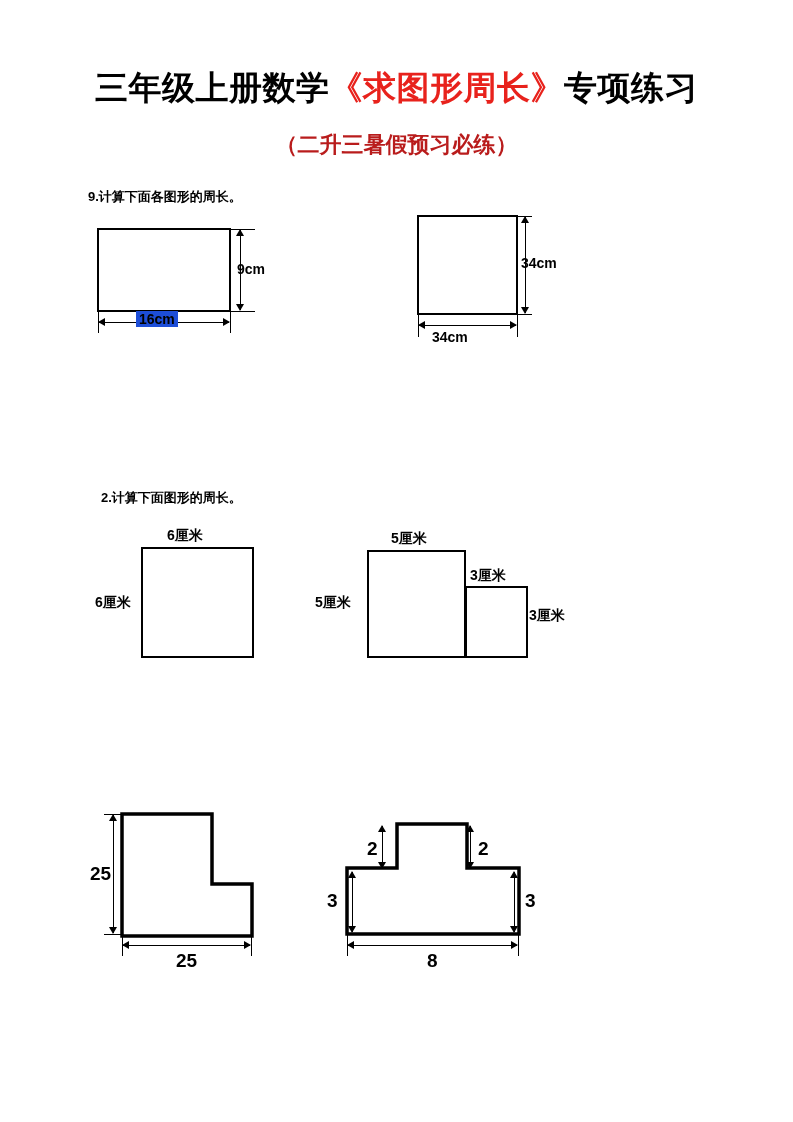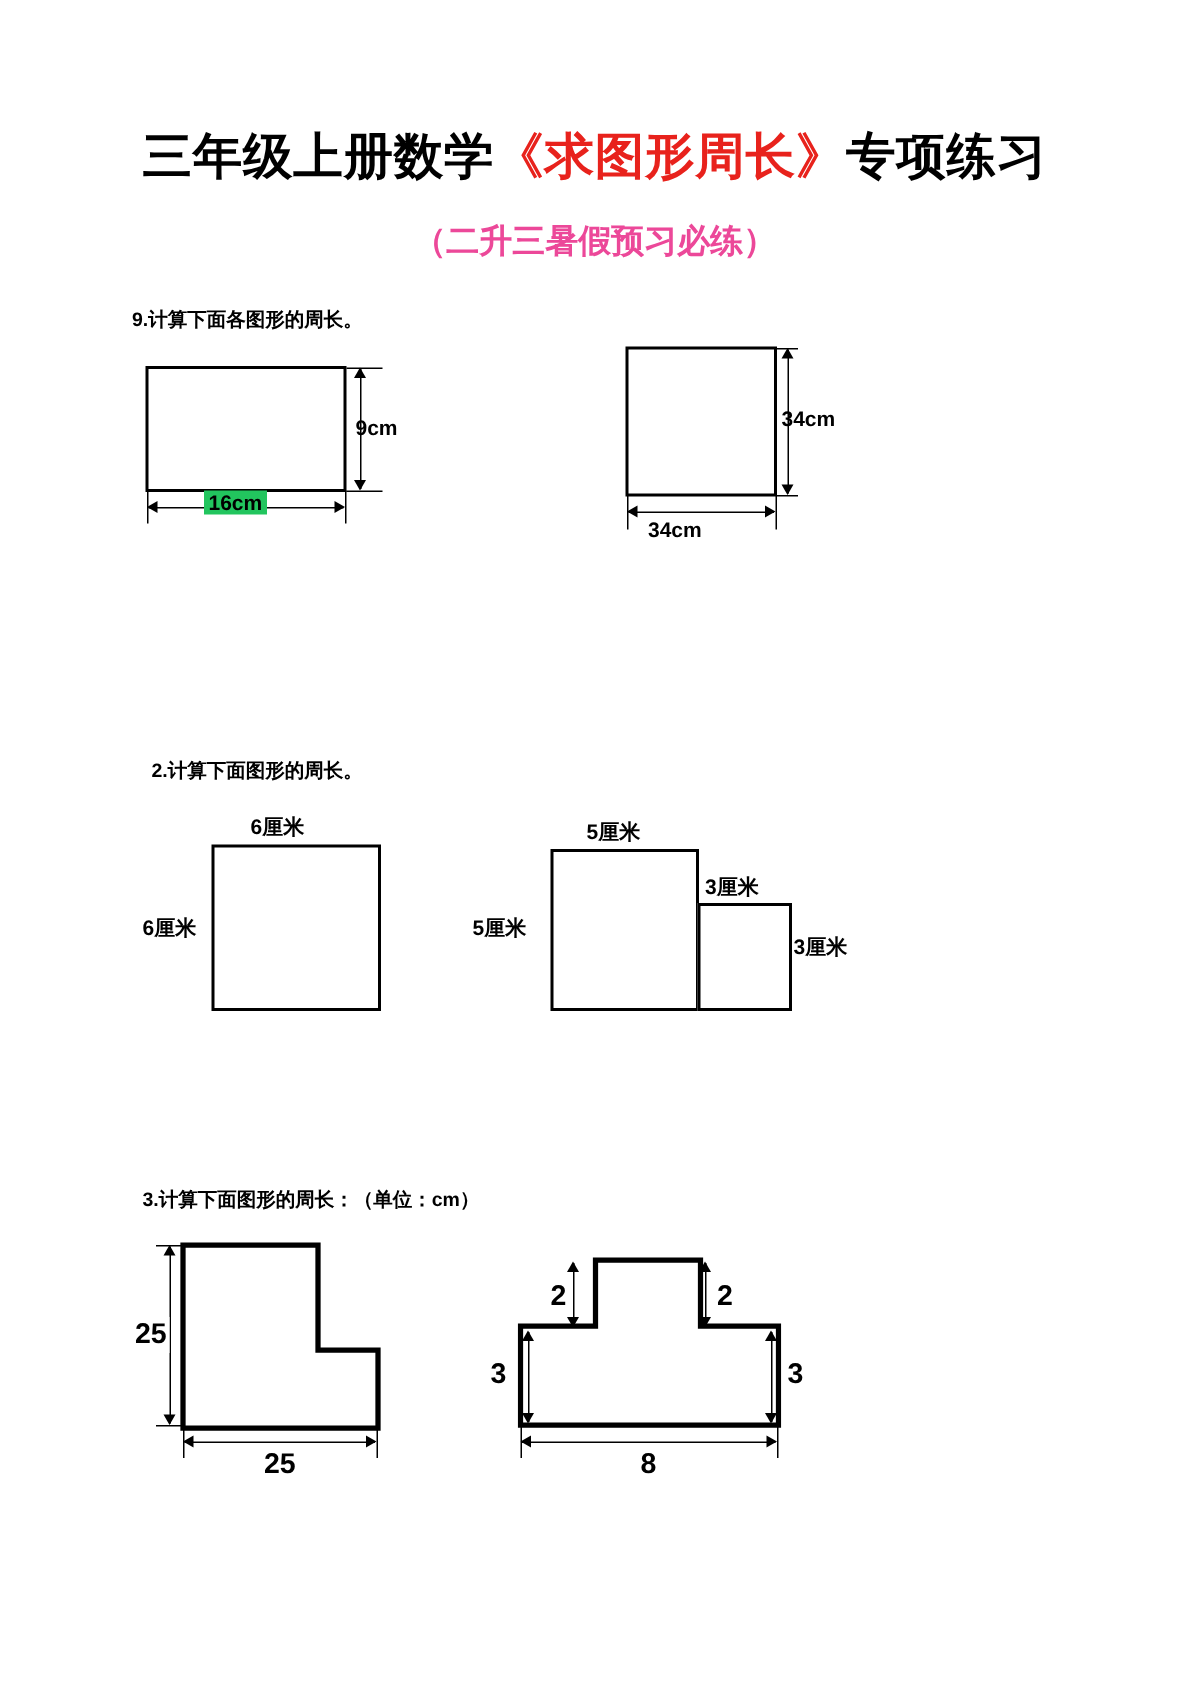--- a/index.html
+++ b/index.html
@@ -10,21 +10,21 @@
   body {
     width: 793px;
     height: 1122px;
     position: relative;
     font-family: "Liberation Sans", sans-serif;
     color: #000000;
     overflow: hidden;
   }
   .page {
     position: absolute;
-    left: 0; top: 16px;
+    left: 0; top: 0;
     width: 793px;
     height: 840px;
     text-decoration: underline;
   }
 
   
   .title {
     position: absolute;
     top: 66px;
     left: 0;
@@ -39,21 +39,21 @@
     color: #e8221c;
   }
   .subtitle {
     position: absolute;
     top: 130px;
     left: 0;
     width: 793px;
     text-align: center;
     font-size: 22px;
     font-weight: bold;
-    color: #ec4899;
+    color: #b91c1c;
     white-space: nowrap;
   }
 
   
   .prompt {
     position: absolute;
     font-size: 13px;
     font-weight: bold;
     white-space: nowrap;
   }
@@ -155,21 +155,21 @@
   <div class="rect" style="left:97px; top:228px; width:134px; height:84px;"></div>
 
   <div class="tick-h" style="left:231px; top:229px; width:24px;"></div>
   <div class="tick-h" style="left:231px; top:311px; width:24px;"></div>
   <div class="varrow" style="left:240px; top:230px; height:80px;"></div>
   <div class="lbl" style="left:237px; top:261px;text-align:center;">9cm</div>
 
   <div class="tick-v" style="left:98px; top:311px; height:22px;"></div>
   <div class="tick-v" style="left:230px; top:311px; height:22px;"></div>
   <div class="harrow" style="left:99px; top:322px; width:130px;"></div>
-  <div class="lbl" style="left:136px; top:311px; background:#22c55e; padding:0 3px;">16cm</div>
+  <div class="lbl" style="left:136px; top:311px; background:#1d4ed8; padding:0 3px;">16cm</div>
 
   <div class="rect" style="left:417px; top:215px; width:101px; height:100px;"></div>
   <div class="tick-h" style="left:518px; top:216px; width:14px;"></div>
   <div class="tick-h" style="left:518px; top:314px; width:14px;"></div>
   <div class="varrow" style="left:525px; top:217px; height:96px;"></div>
   <div class="lbl" style="left:521px; top:255px;">34cm</div>
   <div class="tick-v" style="left:418px; top:314px; height:23px;"></div>
   <div class="tick-v" style="left:517px; top:314px; height:23px;"></div>
   <div class="harrow" style="left:419px; top:325px; width:97px;"></div>
   <div class="lbl" style="left:432px; top:329px;">34cm</div>
@@ -180,21 +180,20 @@
   <div class="lbl" style="left:167px; top:527px;">6厘米</div>
   <div class="lbl" style="left:95px; top:594px;">6厘米</div>
 
   <div class="rect" style="left:367px; top:550px; width:99px; height:108px;"></div>
   <div class="rect" style="left:465px; top:586px; width:63px; height:72px;"></div>
   <div class="lbl" style="left:391px; top:530px;">5厘米</div>
   <div class="lbl" style="left:315px; top:594px;">5厘米</div>
   <div class="lbl" style="left:469px; top:567px; background:#fff; padding:0 1px;">3厘米</div>
   <div class="lbl" style="left:529px; top:607px;">3厘米</div>
 
-  <div class="prompt" id="prompt3">3.计算下面图形的周长：（单位：cm）</div>
 
   <div class="poly" style="left:120px; top:812px;">
     <svg width="134" height="126" viewBox="0 0 134 126">
       <polygon points="2,2 92,2 92,72 132,72 132,124 2,124" fill="#ffffff" stroke="#000000" stroke-width="3.5"></polygon>
     </svg>
   </div>
 
   <div class="tick-h" style="left:104px; top:814px; width:18px;"></div>
   <div class="tick-h" style="left:104px; top:934px; width:18px;"></div>
   <div class="varrow" style="left:113px; top:815px; height:118px;"></div>

